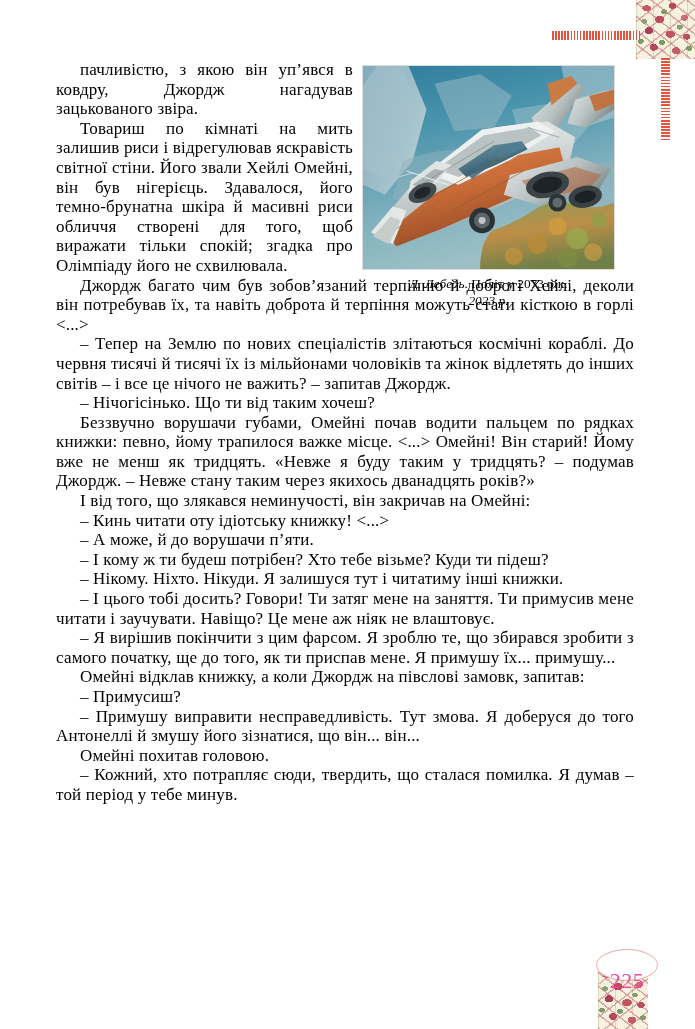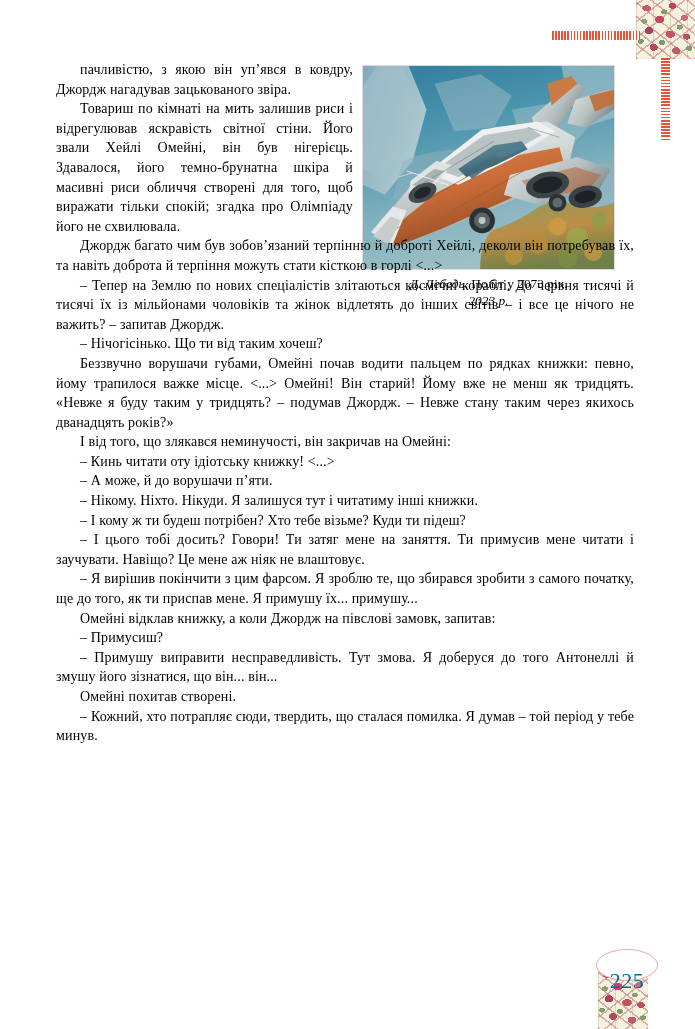--- a/index.html
+++ b/index.html
@@ -91,21 +91,21 @@
 
   
   #text-column {
     position: absolute;
     left: 56px;
     top: 60px;
     width: 578px;
   }
   .para {
     margin: 0;
-    font-size: 14px;
+    font-size: 17px;
     line-height: 19.6px;
     text-align: justify;
     text-indent: 24px;
     font-family: "Liberation Serif", "DejaVu Serif", serif;
     letter-spacing: 0.01em;
     hyphens: manual;
   }
   
   .para.narrow {
     width: 297px;
@@ -157,21 +157,21 @@
     inset: 0;
     border: 1.6px solid #e6b3ae;
     border-radius: 50%;
     background: #ffffff;
   }
   #page-number {
     position: relative;
     font-size: 22px;
     line-height: 22px;
     font-family: "Liberation Serif", "DejaVu Serif", serif;
-    color: #0369a1;
+    color: #ec4899;
     letter-spacing: 0.5px;
     margin-top: 32px;
   }
 </style>
 </head>
 <body>
 
 <div id="page">
 
   <div id="ornament-top" class="ornament-floral"></div>
@@ -293,28 +293,28 @@
   <div id="text-column">
     <p class="para narrow">пачливістю, з якою він уп’явся в ковдру, Джордж нагадував зацькованого звіра.</p>
     <p class="para narrow">Товариш по кімнаті на мить залишив риси і відрегулював яскравість світної стіни. Його звали Хейлі Омейні, він був нігерієць. Здавалося, його темно-брунатна шкіра й масивні риси обличчя створені для того, щоб виражати тільки спокій; згадка про Олімпіаду його не схвилювала.</p>
     <p class="para">Джордж багато чим був зобов’язаний терпінню й доброті Хейлі, деколи він потребував їх, та навіть доброта й терпіння можуть стати кісткою в горлі &lt;...&gt;</p>
     <p class="para">– Тепер на Землю по нових спеціалістів злітаються космічні кораблі. До червня тисячі й тисячі їх із мільйонами чоловіків та жінок відлетять до інших світів – і все це нічого не важить? – запитав Джордж.</p>
     <p class="para">– Нічогісінько. Що ти від таким хочеш?</p>
     <p class="para">Беззвучно ворушачи губами, Омейні почав водити пальцем по рядках книжки: певно, йому трапилося важке місце. &lt;...&gt; Омейні! Він старий! Йому вже не менш як тридцять. «Невже я буду таким у тридцять? – подумав Джордж. – Невже стану таким через якихось дванадцять років?»</p>
     <p class="para">І від того, що злякався неминучості, він закричав на Омейні:</p>
     <p class="para">– Кинь читати оту ідіотську книжку! &lt;...&gt;</p>
     <p class="para">– А може, й до ворушачи п’яти.</p>
+    <p class="para">– І кому ж ти будеш потрібен? Хто тебе візьме? Куди ти підеш?</p>
     <p class="para">– Нікому. Ніхто. Нікуди. Я залишуся тут і читатиму інші книжки.</p>
-    <p class="para">– І кому ж ти будеш потрібен? Хто тебе візьме? Куди ти підеш?</p>
     <p class="para">– І цього тобі досить? Говори! Ти затяг мене на заняття. Ти примусив мене читати і заучувати. Навіщо? Це мене аж ніяк не влаштовує.</p>
     <p class="para">– Я вирішив покінчити з цим фарсом. Я зроблю те, що збирався зробити з самого початку, ще до того, як ти приспав мене. Я примушу їх... примушу...</p>
     <p class="para">Омейні відклав книжку, а коли Джордж на півслові замовк, запитав:</p>
     <p class="para">– Примусиш?</p>
     <p class="para">– Примушу виправити несправедливість. Тут змова. Я доберуся до того Антонеллі й змушу його зізнатися, що він... він...</p>
-    <p class="para">Омейні похитав створені.</p>
+    <p class="para">Омейні похитав головою.</p>
     <p class="para">– Кожний, хто потрапляє сюди, твердить, що сталася помилка. Я думав – той період у тебе минув.</p>
   </div>
 
   <div id="ornament-bottom" class="ornament-floral"></div>
 
   <div id="page-number-wrap">
     <div id="page-number-oval"></div>
     <span id="page-number">225</span>
   </div>
 

